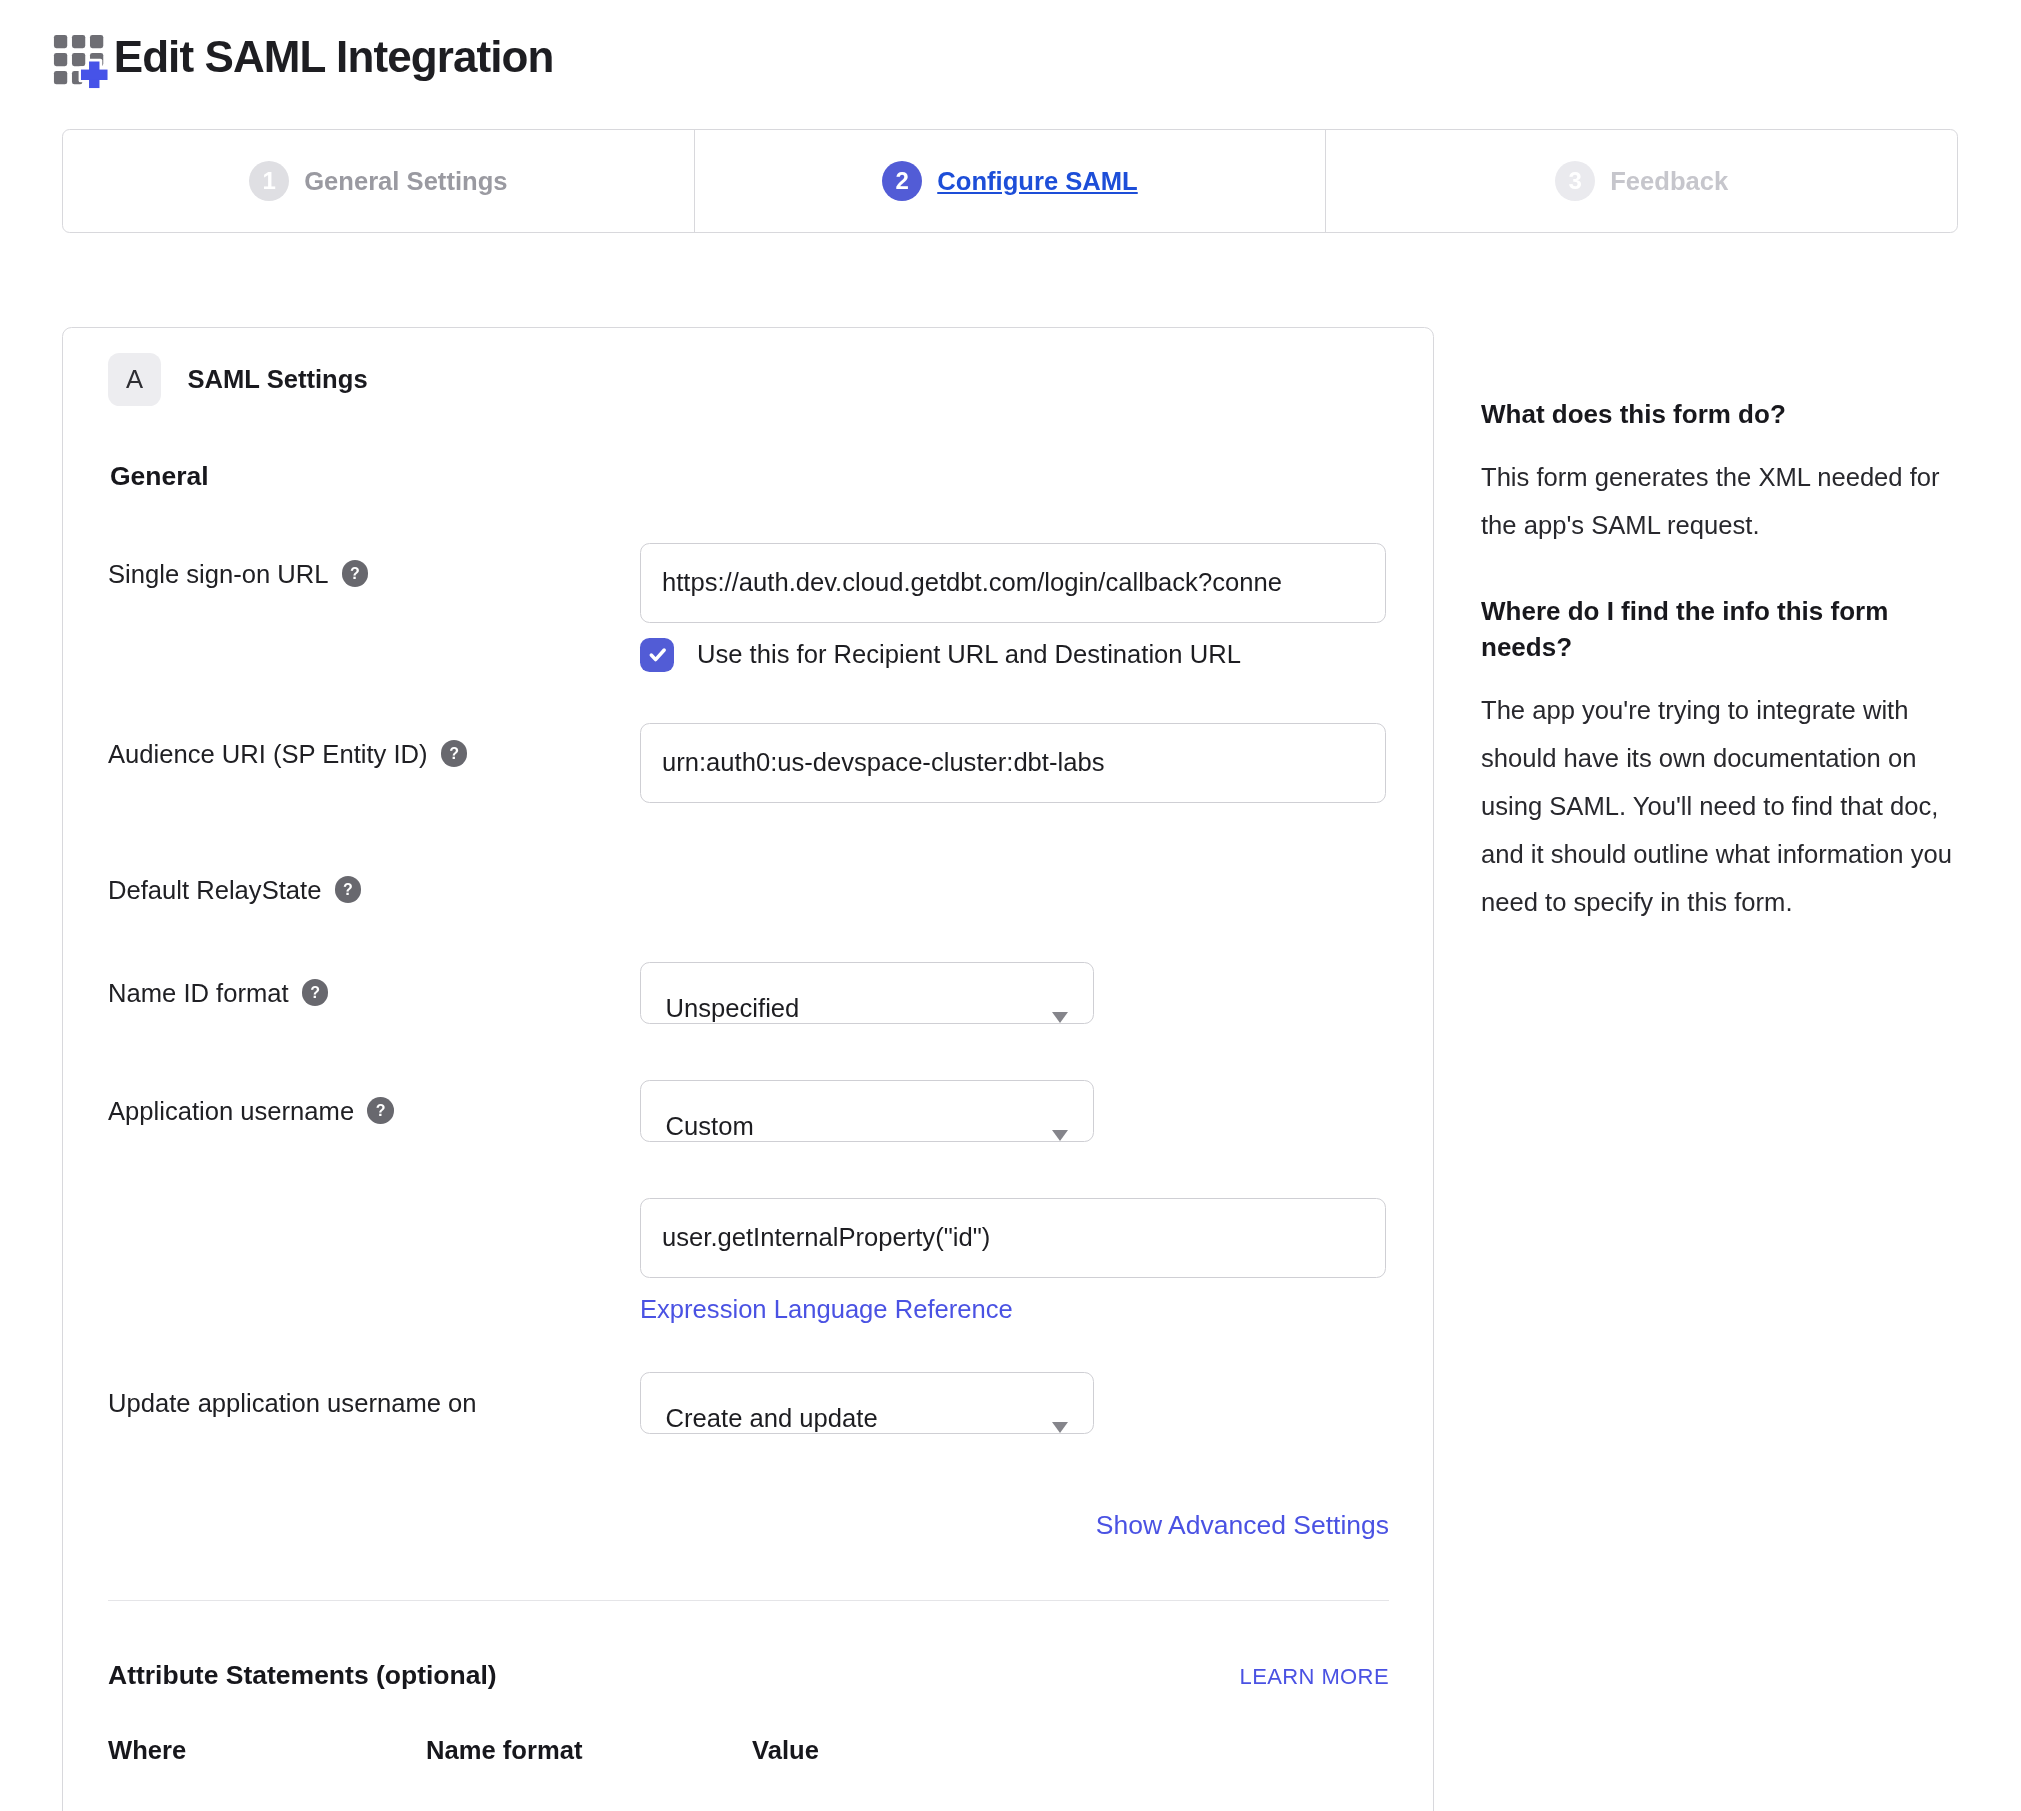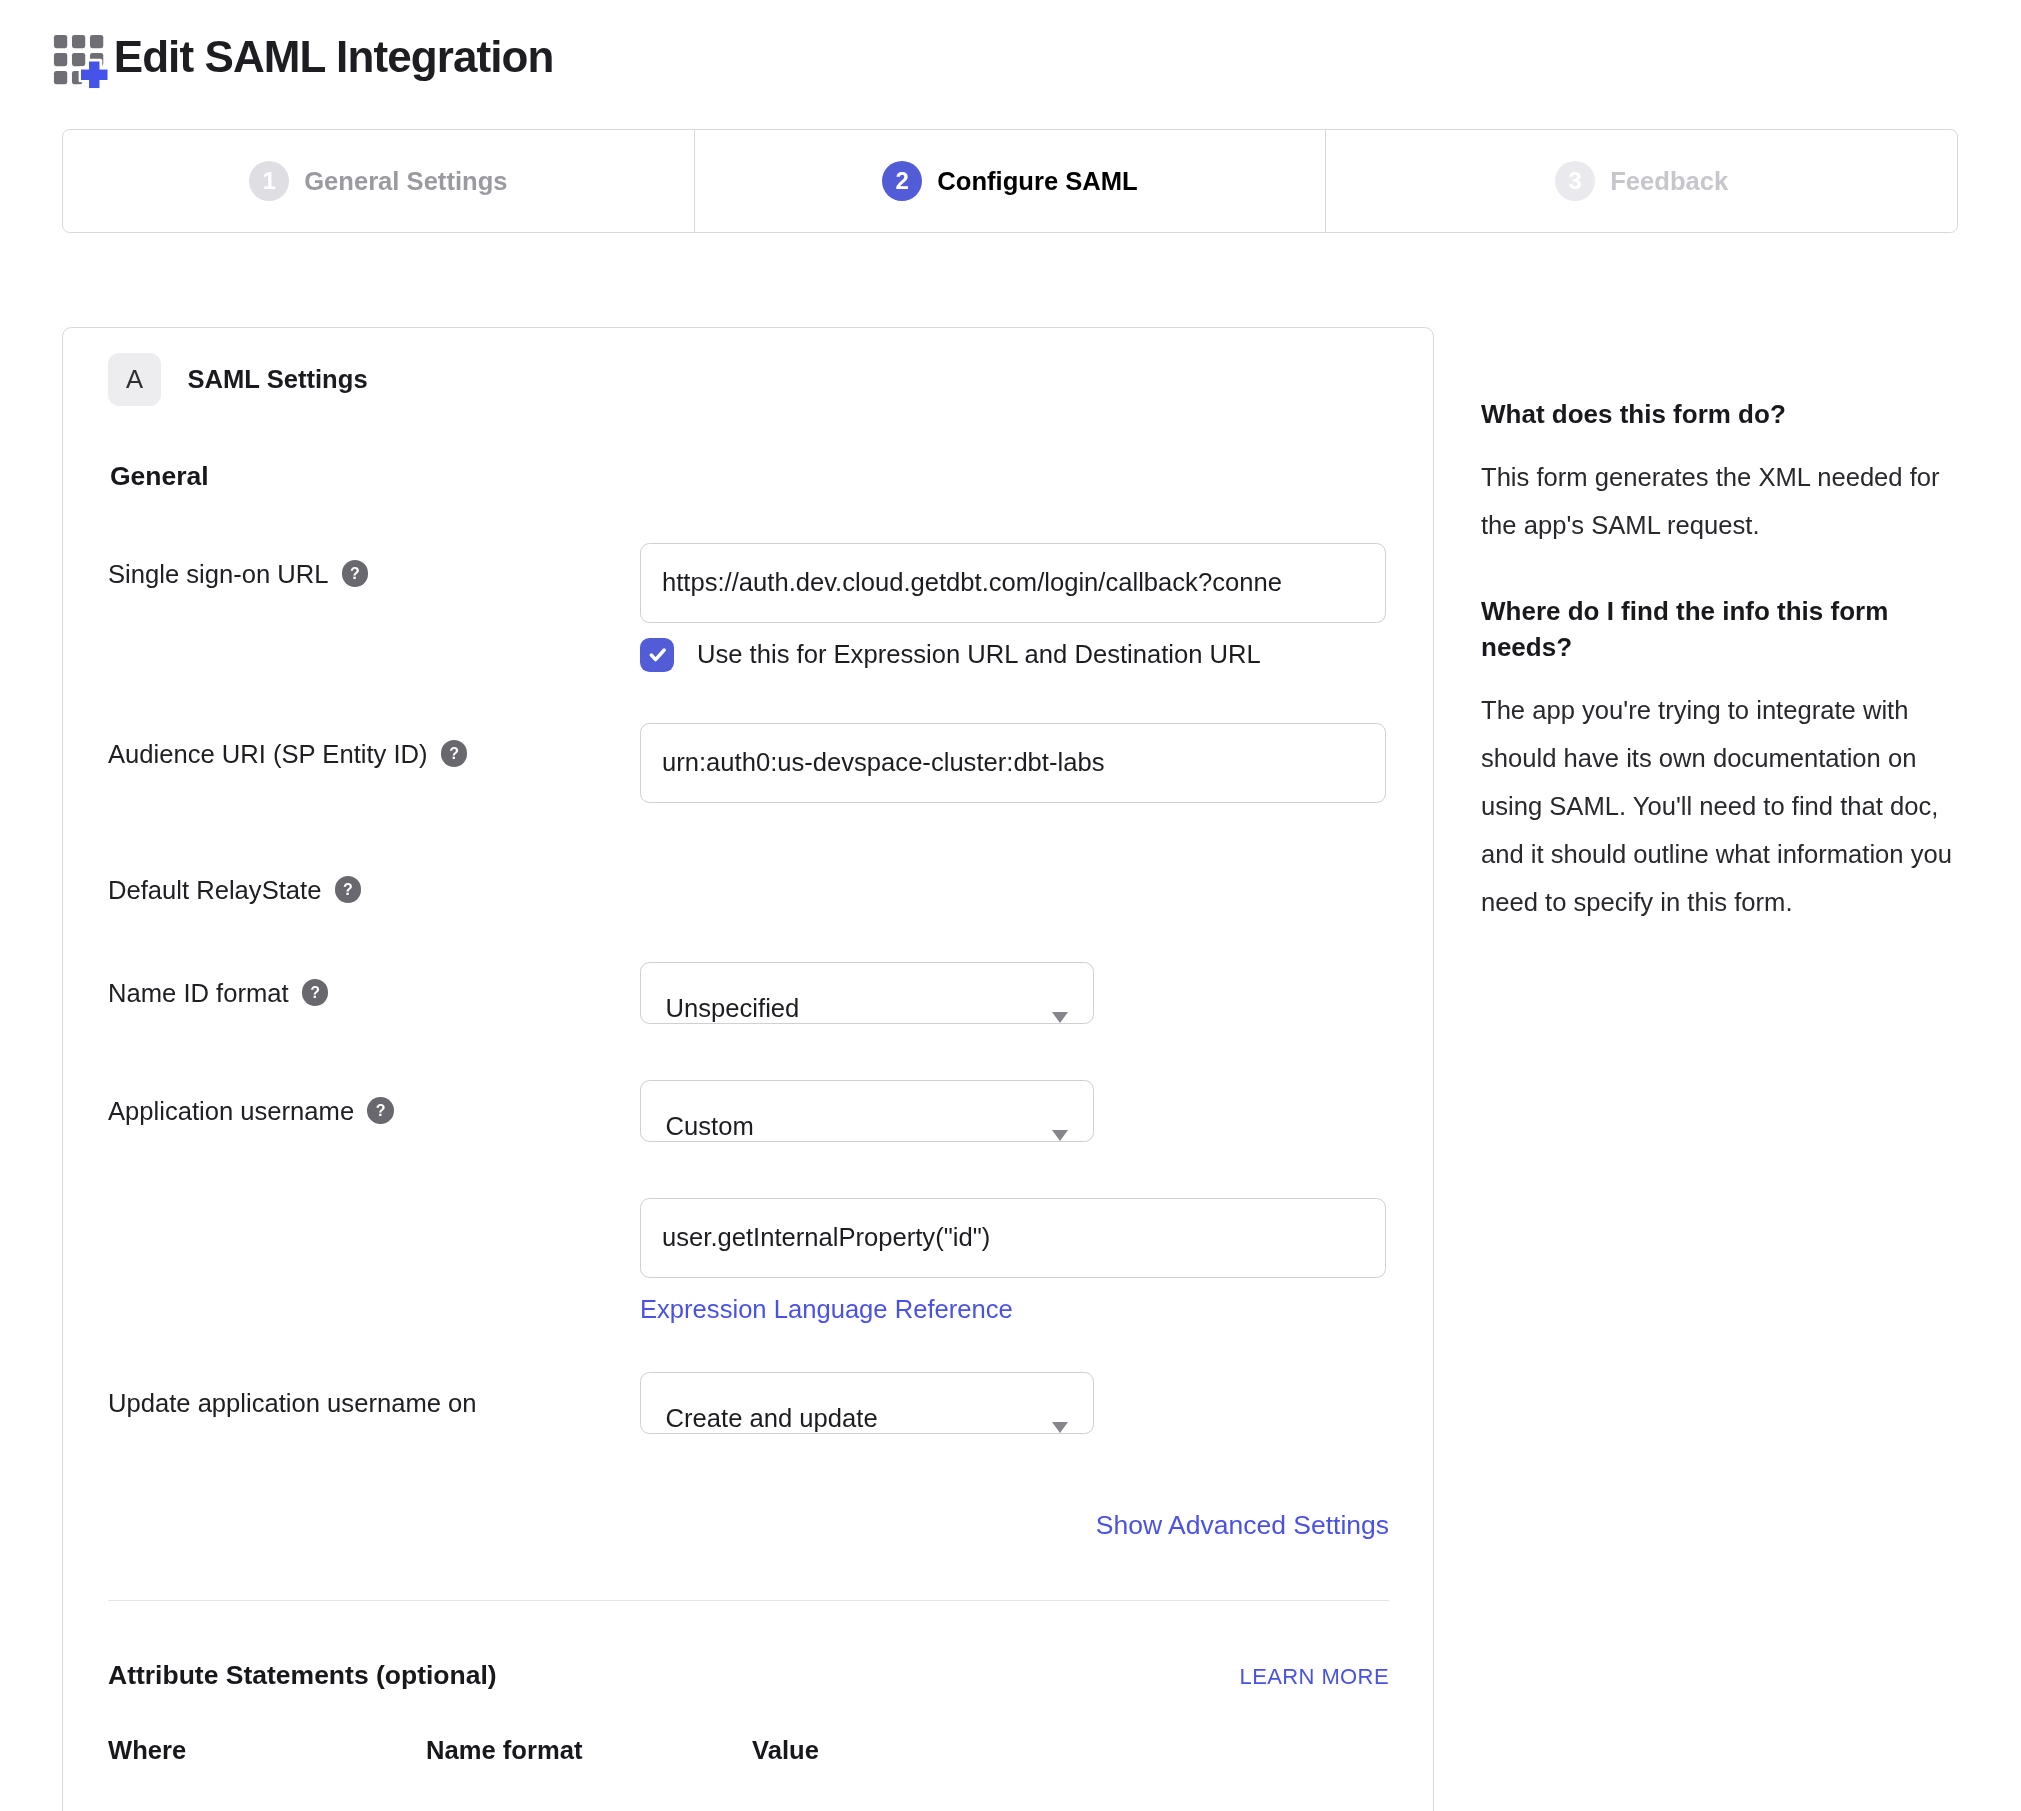--- a/index.html
+++ b/index.html
@@ -23,21 +23,21 @@
     border:1.9px solid var(--border);border-radius:7.6px;display:flex;background:#fff;}
   .step{flex:1;display:flex;align-items:center;justify-content:center;gap:15px;}
   .step + .step{border-left:1.9px solid var(--border);}
   .step-circle{width:40px;height:40px;border-radius:50%;display:flex;align-items:center;
     justify-content:center;font-size:24px;font-weight:bold;color:#fff;flex:none;}
   .step.complete .step-circle{background:#dfdfe3;}
   .step.active   .step-circle{background:var(--accent);}
   .step.upcoming .step-circle{background:#eaeaee;}
   .step-label{font-size:25.6px;font-weight:bold;}
   .step.complete .step-label{color:#9a9aa1;}
-  .step.active   .step-label{color:#000000;}
+  .step.active   .step-label{color:#1d4ed8;text-decoration:underline;}
   .step.upcoming .step-label{color:#c6c6cc;}
 
   
   .panel{position:absolute;left:62px;top:327px;width:1372px;height:1533px;
     border:1.9px solid var(--border);border-radius:9.5px;background:#fff;
     padding:24.6px 44px 38px 45px;}
   .panel-head{display:flex;align-items:center;gap:26.5px;margin-bottom:55px;}
   .badge-a{width:53px;height:53px;border-radius:11.4px;background:#ededf0;display:flex;
     align-items:center;justify-content:center;font-size:25.6px;color:#2e2e33;}
   .panel-title{font-size:25.6px;font-weight:bold;color:#1a1a1f;}
@@ -148,21 +148,21 @@
       <span class="help-icon">?</span>
     </div>
     <div class="row-field">
       <input class="text-input" type="text" readonly="" value="https://auth.dev.cloud.getdbt.com/login/callback?conne" style="">
       <div class="check-line">
         <div class="checkbox">
           <svg width="23" height="23" viewBox="0 0 24 24">
             <path d="M5.5 12.5l4.5 4.8 9-10" fill="none" stroke="#fff" stroke-width="3.6" stroke-linecap="round" stroke-linejoin="round"></path>
           </svg>
         </div>
-        <span class="check-label">Use this for Expression URL and Destination URL</span>
+        <span class="check-label">Use this for Recipient URL and Destination URL</span>
       </div>
     </div>
   </div>
 
   <div class="form-row mb-std">
     <div class="row-label">
       <span class="lbl">Audience URI (SP Entity ID)</span>
       <span class="help-icon">?</span>
     </div>
     <div class="row-field">

